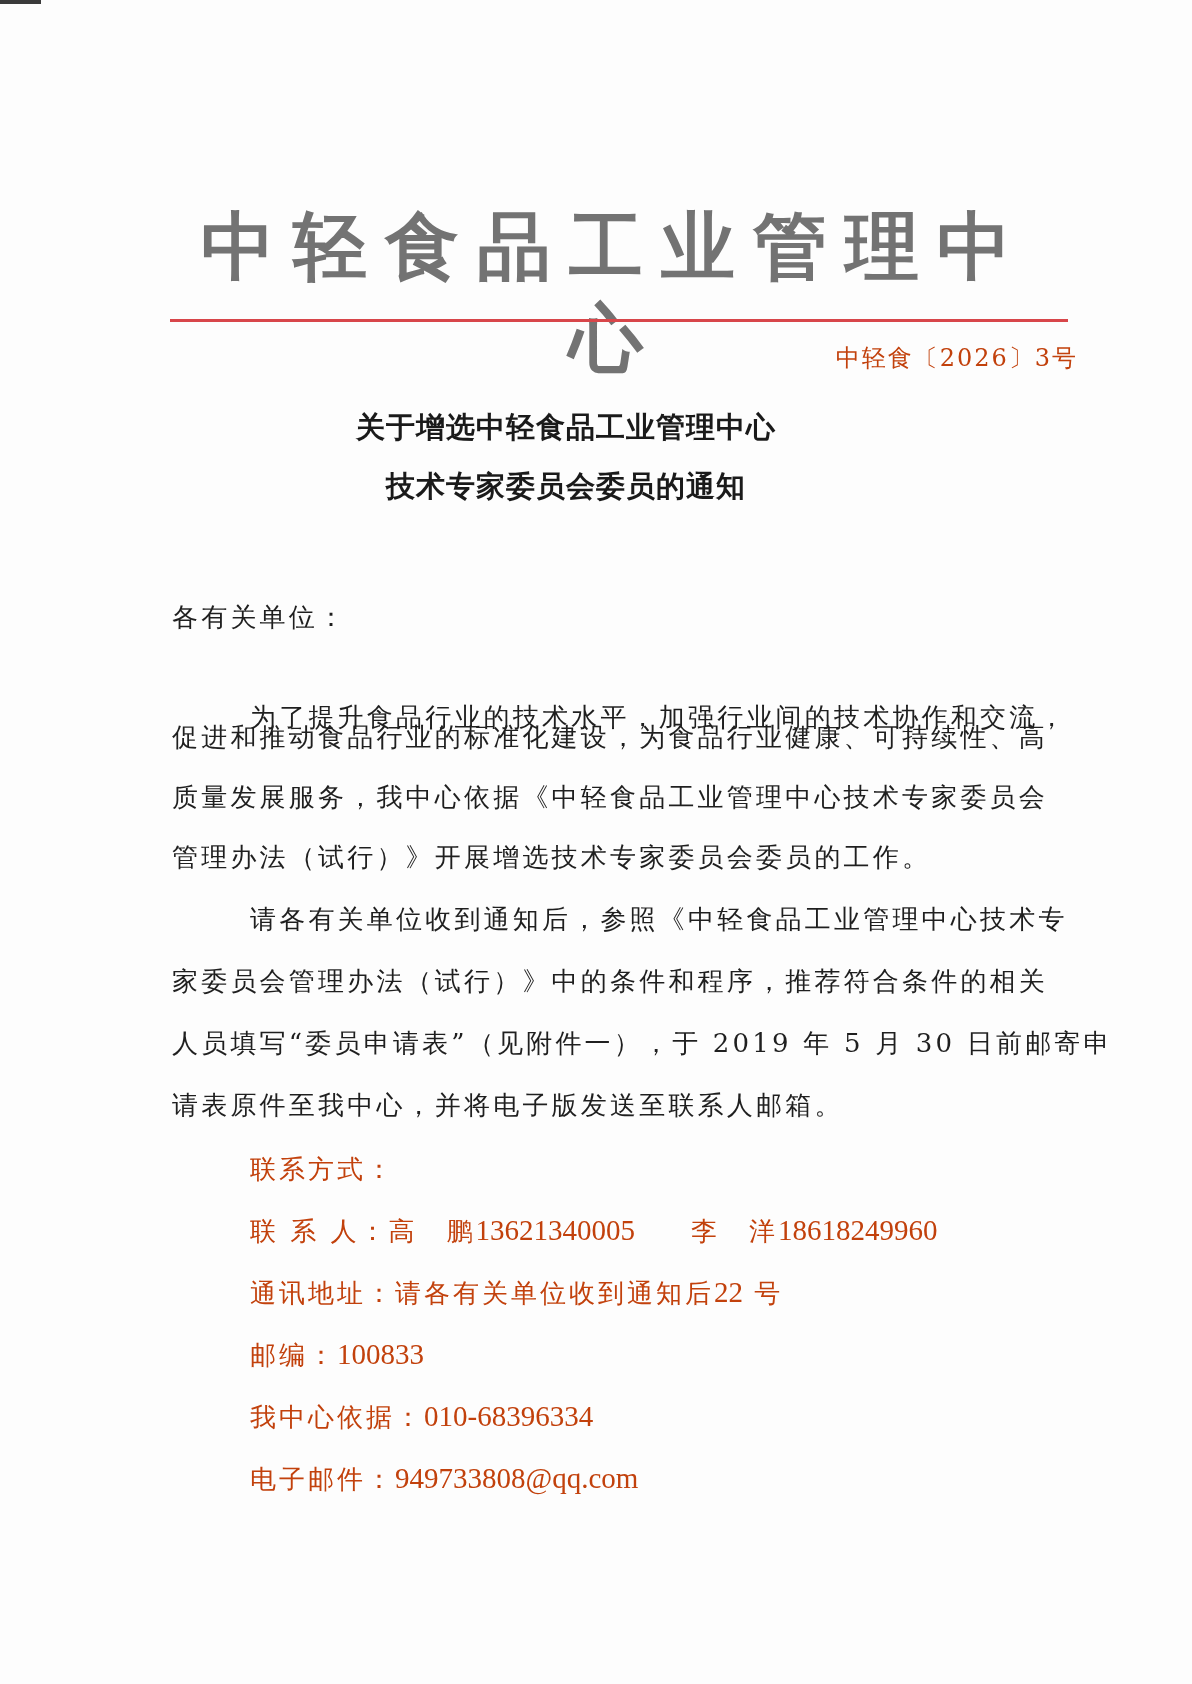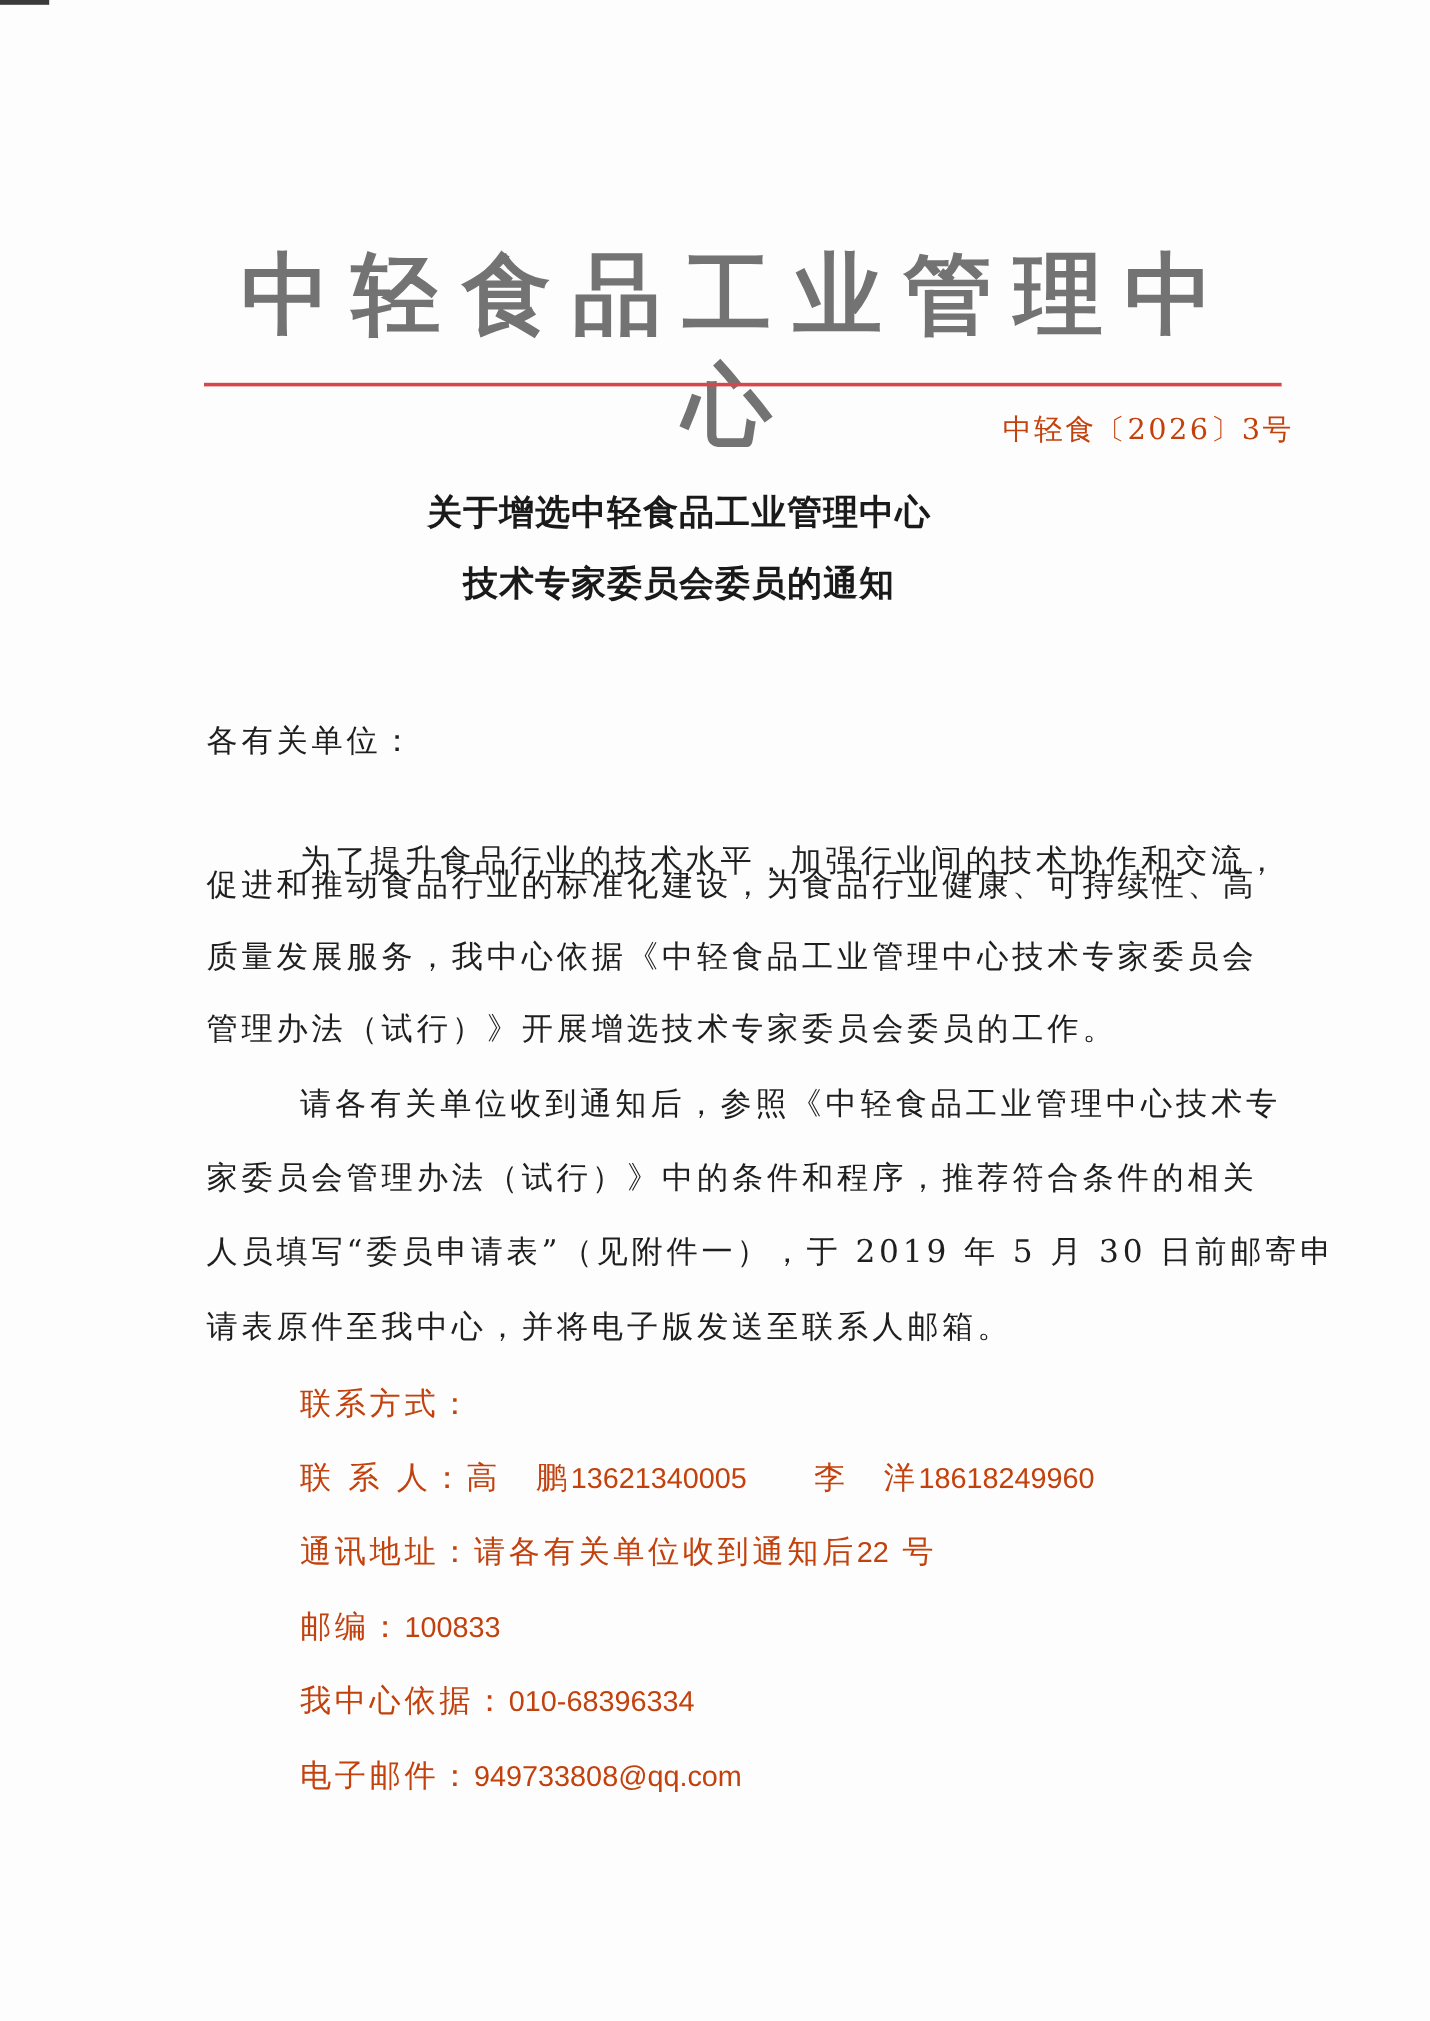--- a/index.html
+++ b/index.html
@@ -34,21 +34,21 @@
       position: absolute; left: 0; width: 1192px; text-align: center;
       font-family: "DejaVu Sans", "Liberation Sans", sans-serif;
       font-weight: bold; font-size: 29px; color: #1a1a1a;
       letter-spacing: 1px;
     }
     .title.l1 { top: 408px; left: -30px; }
     .title.l2 { top: 467px; left: -30px; }
     .line { position: absolute; left: 172px; font-size: 26px; letter-spacing: 3.2px; white-space: nowrap; color:#1f1f1f; }
     .indent { left: 250px; }
     .contact-line { position: absolute; left: 250px; font-size: 26px; letter-spacing: 3px; white-space: nowrap; color:#c2410c; }
-    .num { font-family: Liberation Sans, sans-serif; font-size: 24px; letter-spacing: 0; }
+    .num { font-family: Liberation Serif, serif; font-size: 29px; letter-spacing: 0; }
     .gap { display: inline-block; }
   </style>
 </head>
 <body>
 
 <div class="scan-mark"></div>
 
 <div class="masthead">中轻食品工业管理中心</div>
 <div class="red-rule"></div>
 

